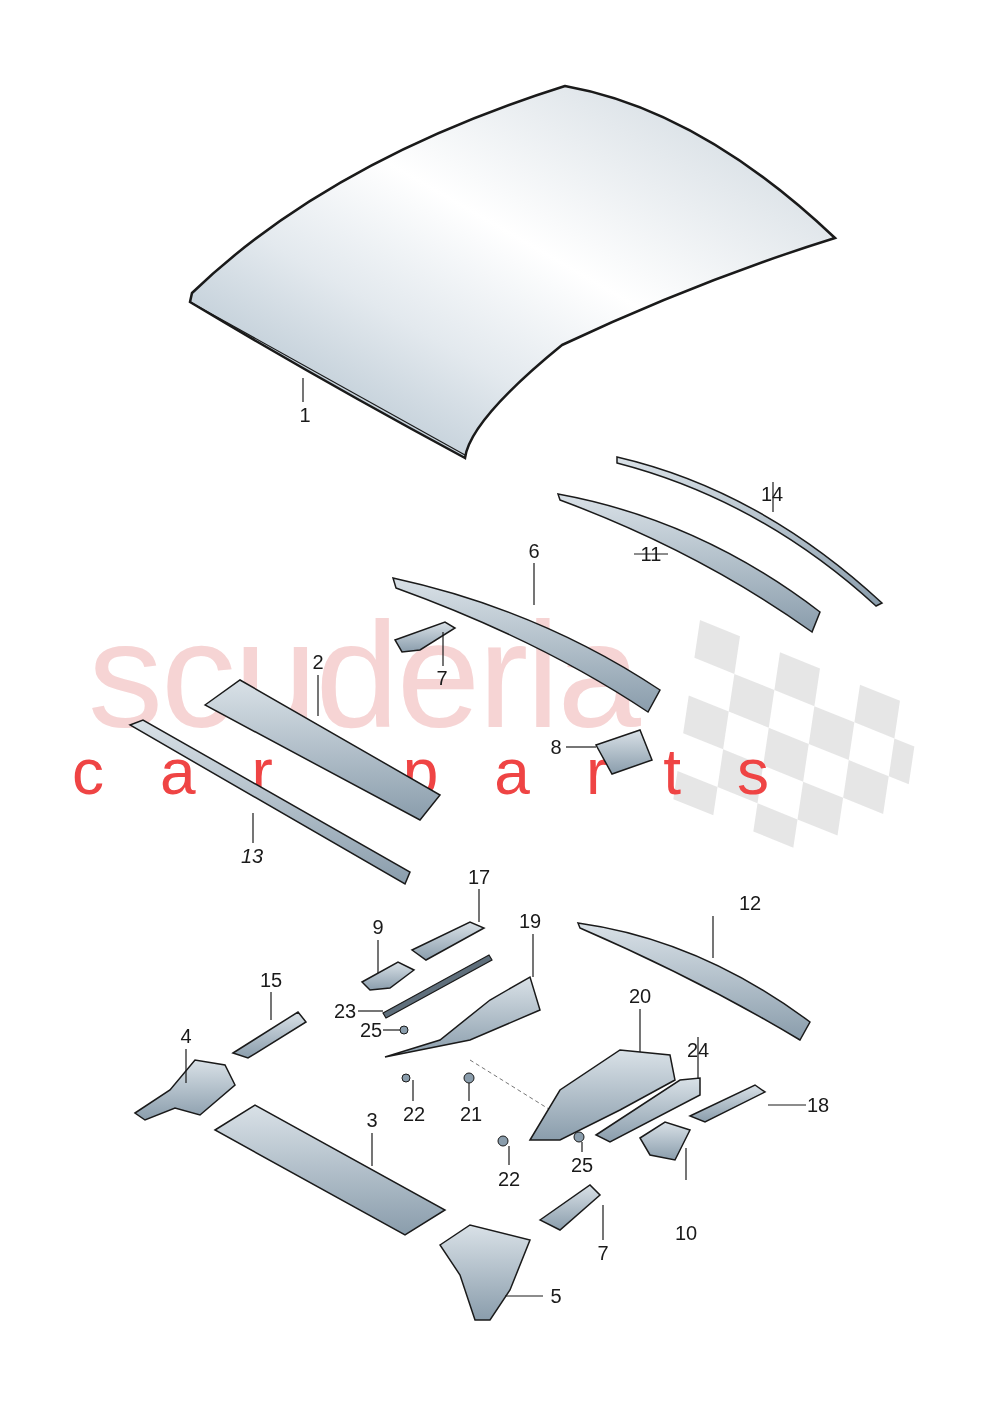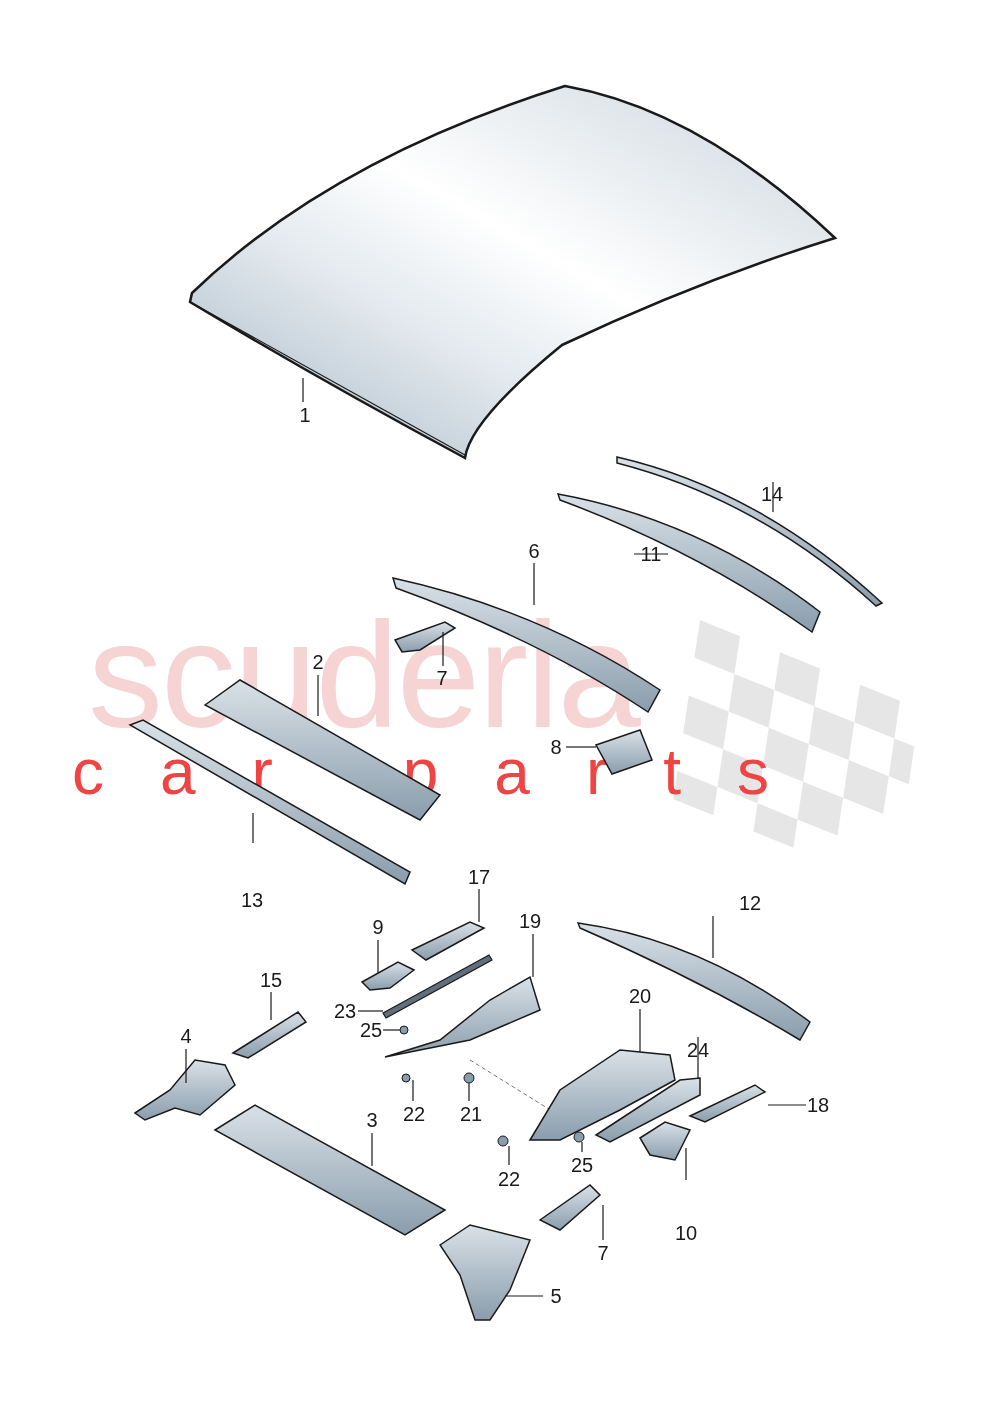--- a/index.html
+++ b/index.html
@@ -138,21 +138,21 @@
       <div class="callout" style="left: 372px; top: 1120px;">3</div>
       <div class="callout" style="left: 186px; top: 1036px;">4</div>
       <div class="callout" style="left: 556px; top: 1296px;">5</div>
       <div class="callout" style="left: 534px; top: 551px;">6</div>
       <div class="callout" style="left: 442px; top: 678px;">7</div>
       <div class="callout" style="left: 556px; top: 747px;">8</div>
       <div class="callout" style="left: 378px; top: 927px;">9</div>
       <div class="callout" style="left: 686px; top: 1193px; margin-top: 40px;">10</div>
       <div class="callout" style="left: 618px; top: 554px; margin-left: 33px;">11</div>
       <div class="callout" style="left: 750px; top: 903px;">12</div>
-      <div class="callout" style="left: 252px; top: 900px;">13</div>
+      <div class="callout" style="left: 252px; top: 856px; font-style: italic;">13</div>
       <div class="callout" style="left: 772px; top: 494px;">14</div>
       <div class="callout" style="left: 271px; top: 980px;">15</div>
       <div class="callout" style="left: 603px; top: 1253px;">7</div>
       <div class="callout" style="left: 479px; top: 877px;">17</div>
       <div class="callout" style="left: 818px; top: 1105px;">18</div>
       <div class="callout" style="left: 530px; top: 921px;">19</div>
       <div class="callout" style="left: 640px; top: 996px;">20</div>
       <div class="callout" style="left: 471px; top: 1114px;">21</div>
       <div class="callout" style="left: 414px; top: 1114px;">22</div>
       <div class="callout" style="left: 509px; top: 1179px;">22</div>

